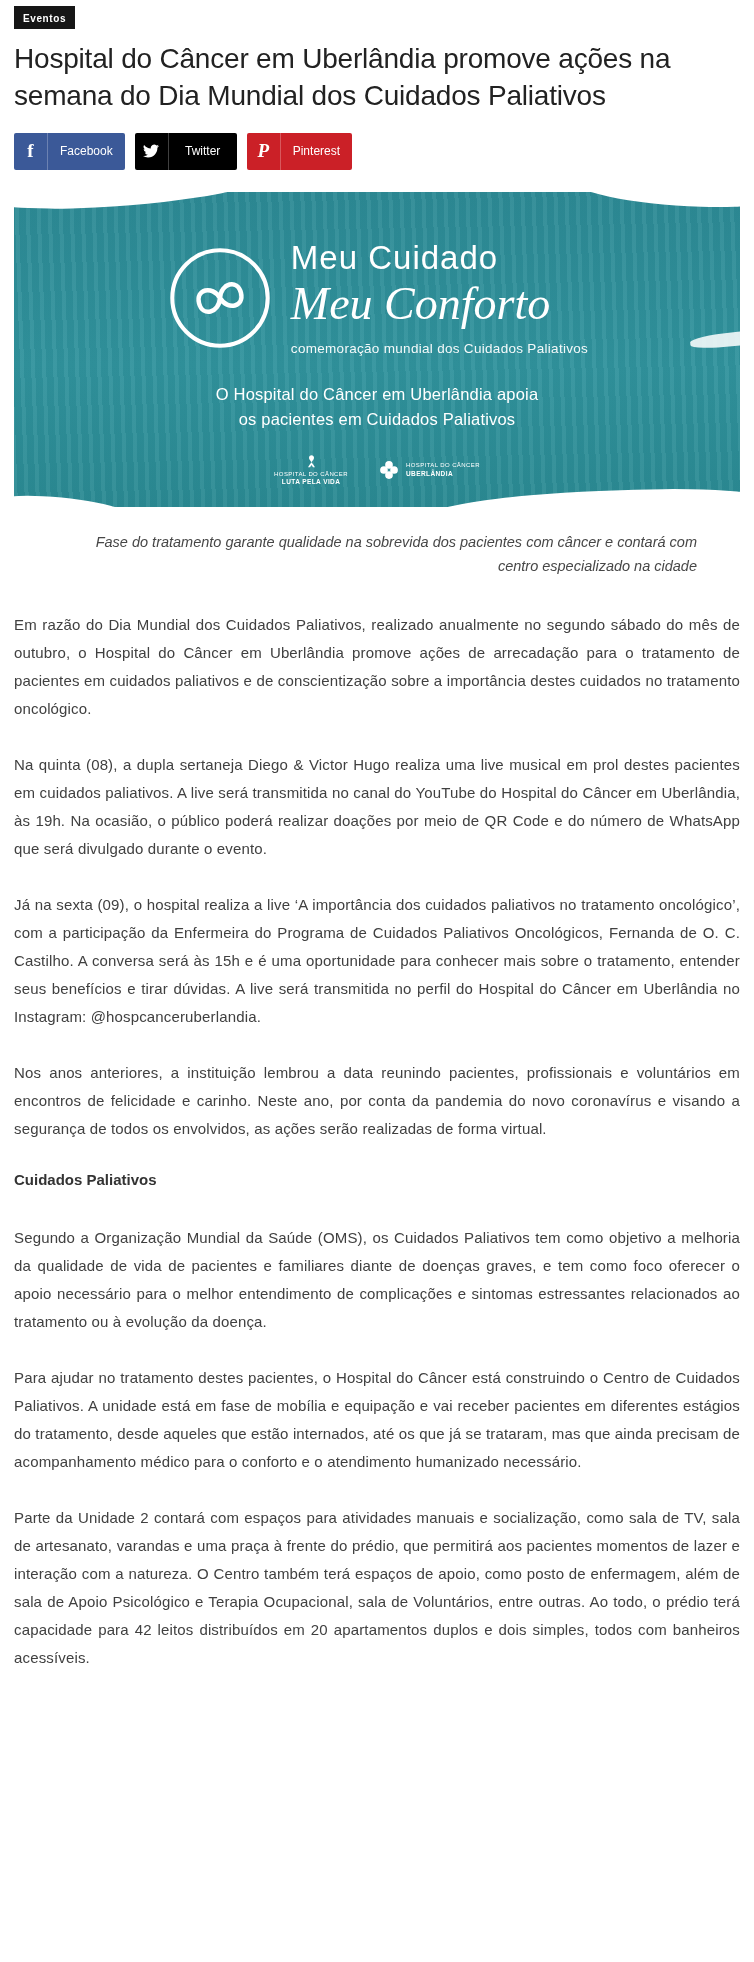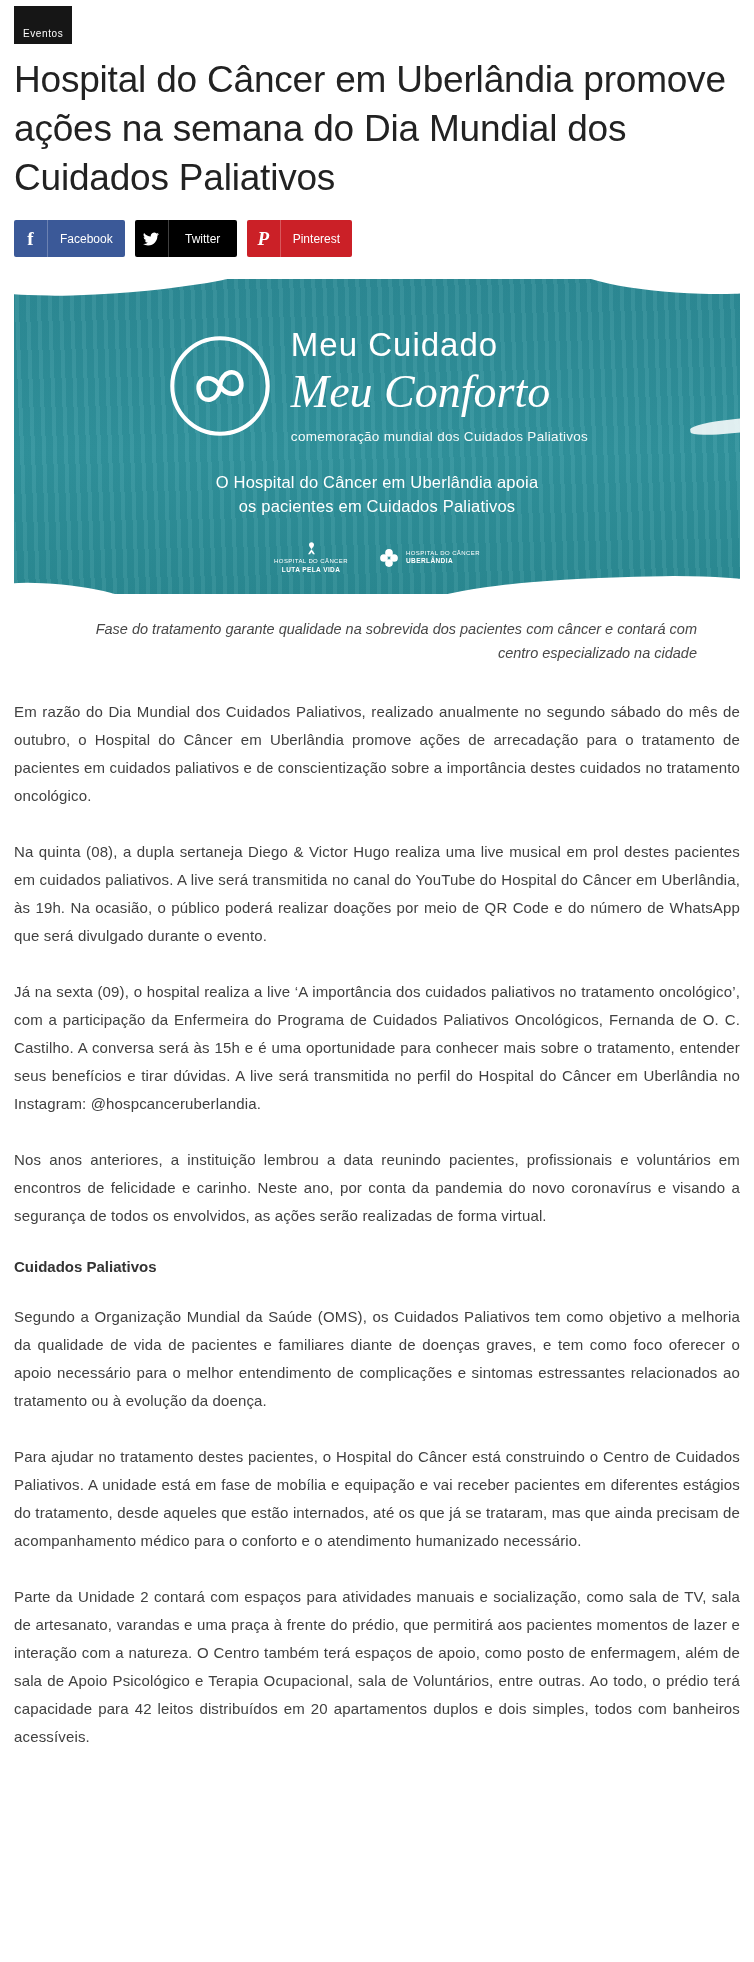--- a/index.html
+++ b/index.html
@@ -10,31 +10,31 @@
     color:#3f3f3f;
   }
   .wrap { padding:6px 14px 40px 14px; }
 
   
   .category {
     display:inline-block;
     background:#161616;
     color:#ffffff;
     font-size:10px;
-    font-weight:normal;
+    font-weight:bold;
     letter-spacing:.6px;
-    padding:22px 9px 5px 9px;
+    padding:7px 9px 5px 9px;
     text-decoration:none;
     cursor:pointer;
   }
 
   
   h1.title {
     margin:12px 0 18px 0;
-    font-size:37px;
+    font-size:28px;
     line-height:1.32;
     font-weight:400;
     color:#222222;
     letter-spacing:-0.2px;
   }
 
   
   .byline { display:flex; align-items:center; font-size:12px; color:#8a8a8a; margin-bottom:18px; }
   .avatar {
     width:26px; height:26px; border-radius:50%;
@@ -103,21 +103,21 @@
   .caption {
     font-style:italic; font-size:14.5px; color:#474747; text-align:right;
     line-height:1.65; margin:24px auto 32px auto; max-width:640px;
   }
 
   
   .para {
     font-size:15px; line-height:28px; color:#404040;
     text-align:justify; letter-spacing:.15px; margin-bottom:28px;
   }
-  .subhead { font-size:15px; font-weight:bold; color:#333333; margin:0 0 28px 0; }
+  .subhead { font-size:15px; font-weight:bold; color:#333333; margin:0 0 36px 0; }
 </style>
 </head>
 <body>
 
 <main class="wrap">
 
   <a class="category">Eventos</a>
 
   <h1 class="title">Hospital do Câncer em Uberlândia promove ações na semana do Dia Mundial dos Cuidados Paliativos</h1>
 

